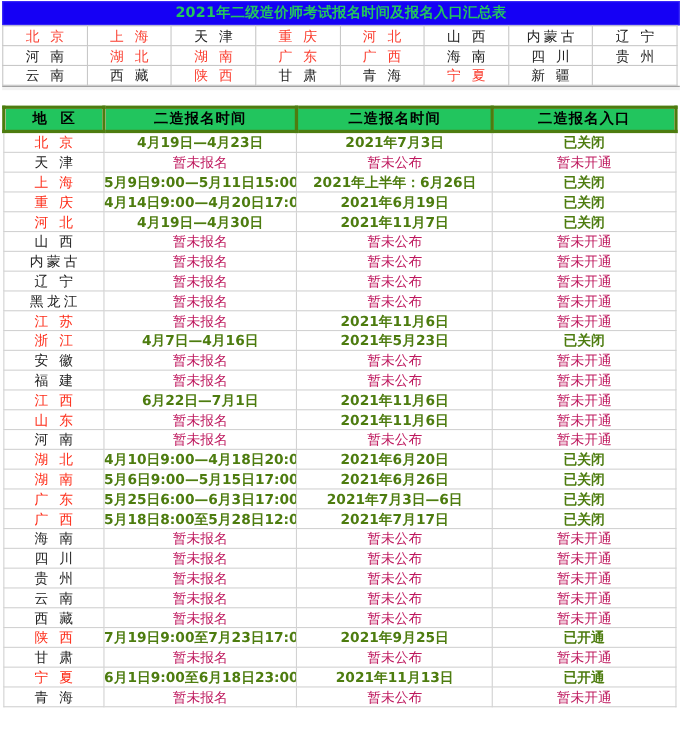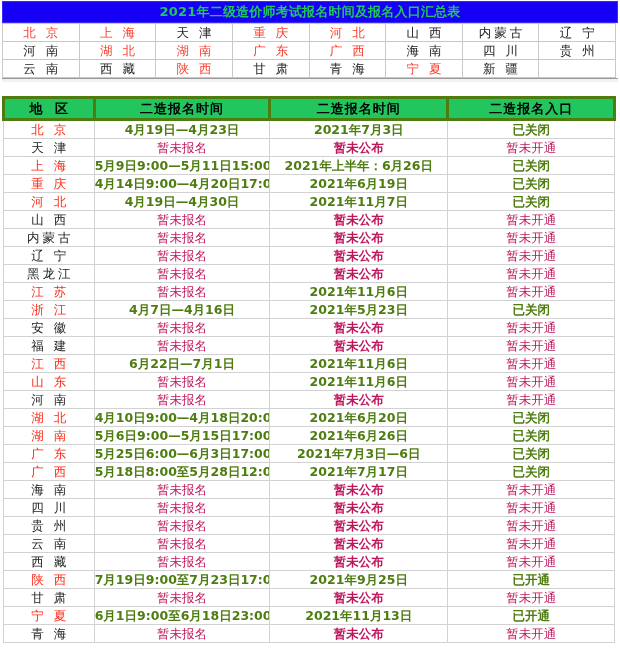--- a/index.html
+++ b/index.html
@@ -100,21 +100,21 @@
     line-height: 19px;
     letter-spacing: 1px;
     border: 3px solid #4d7c0f;
   }
   .data-table thead th.c-region {
     letter-spacing: 4px;
     text-indent: 4px;
   }
   .c-region { width: 78px; }
   .c-signup { width: 154px; }
-  .c-exam   { width: 156px; font-weight: bold; }
+  .c-exam   { width: 156px; }
   .c-entry  { width: 146px; }
 
   td.region {
     letter-spacing: 3px;
     text-indent: 3px;
     color: #222222;
   }
   .red  { color: #4d7c0f; font-weight: bold; }
   .navy { color: #be185d; }
   td.region.red { color: #fd2b17; font-weight: normal; }

